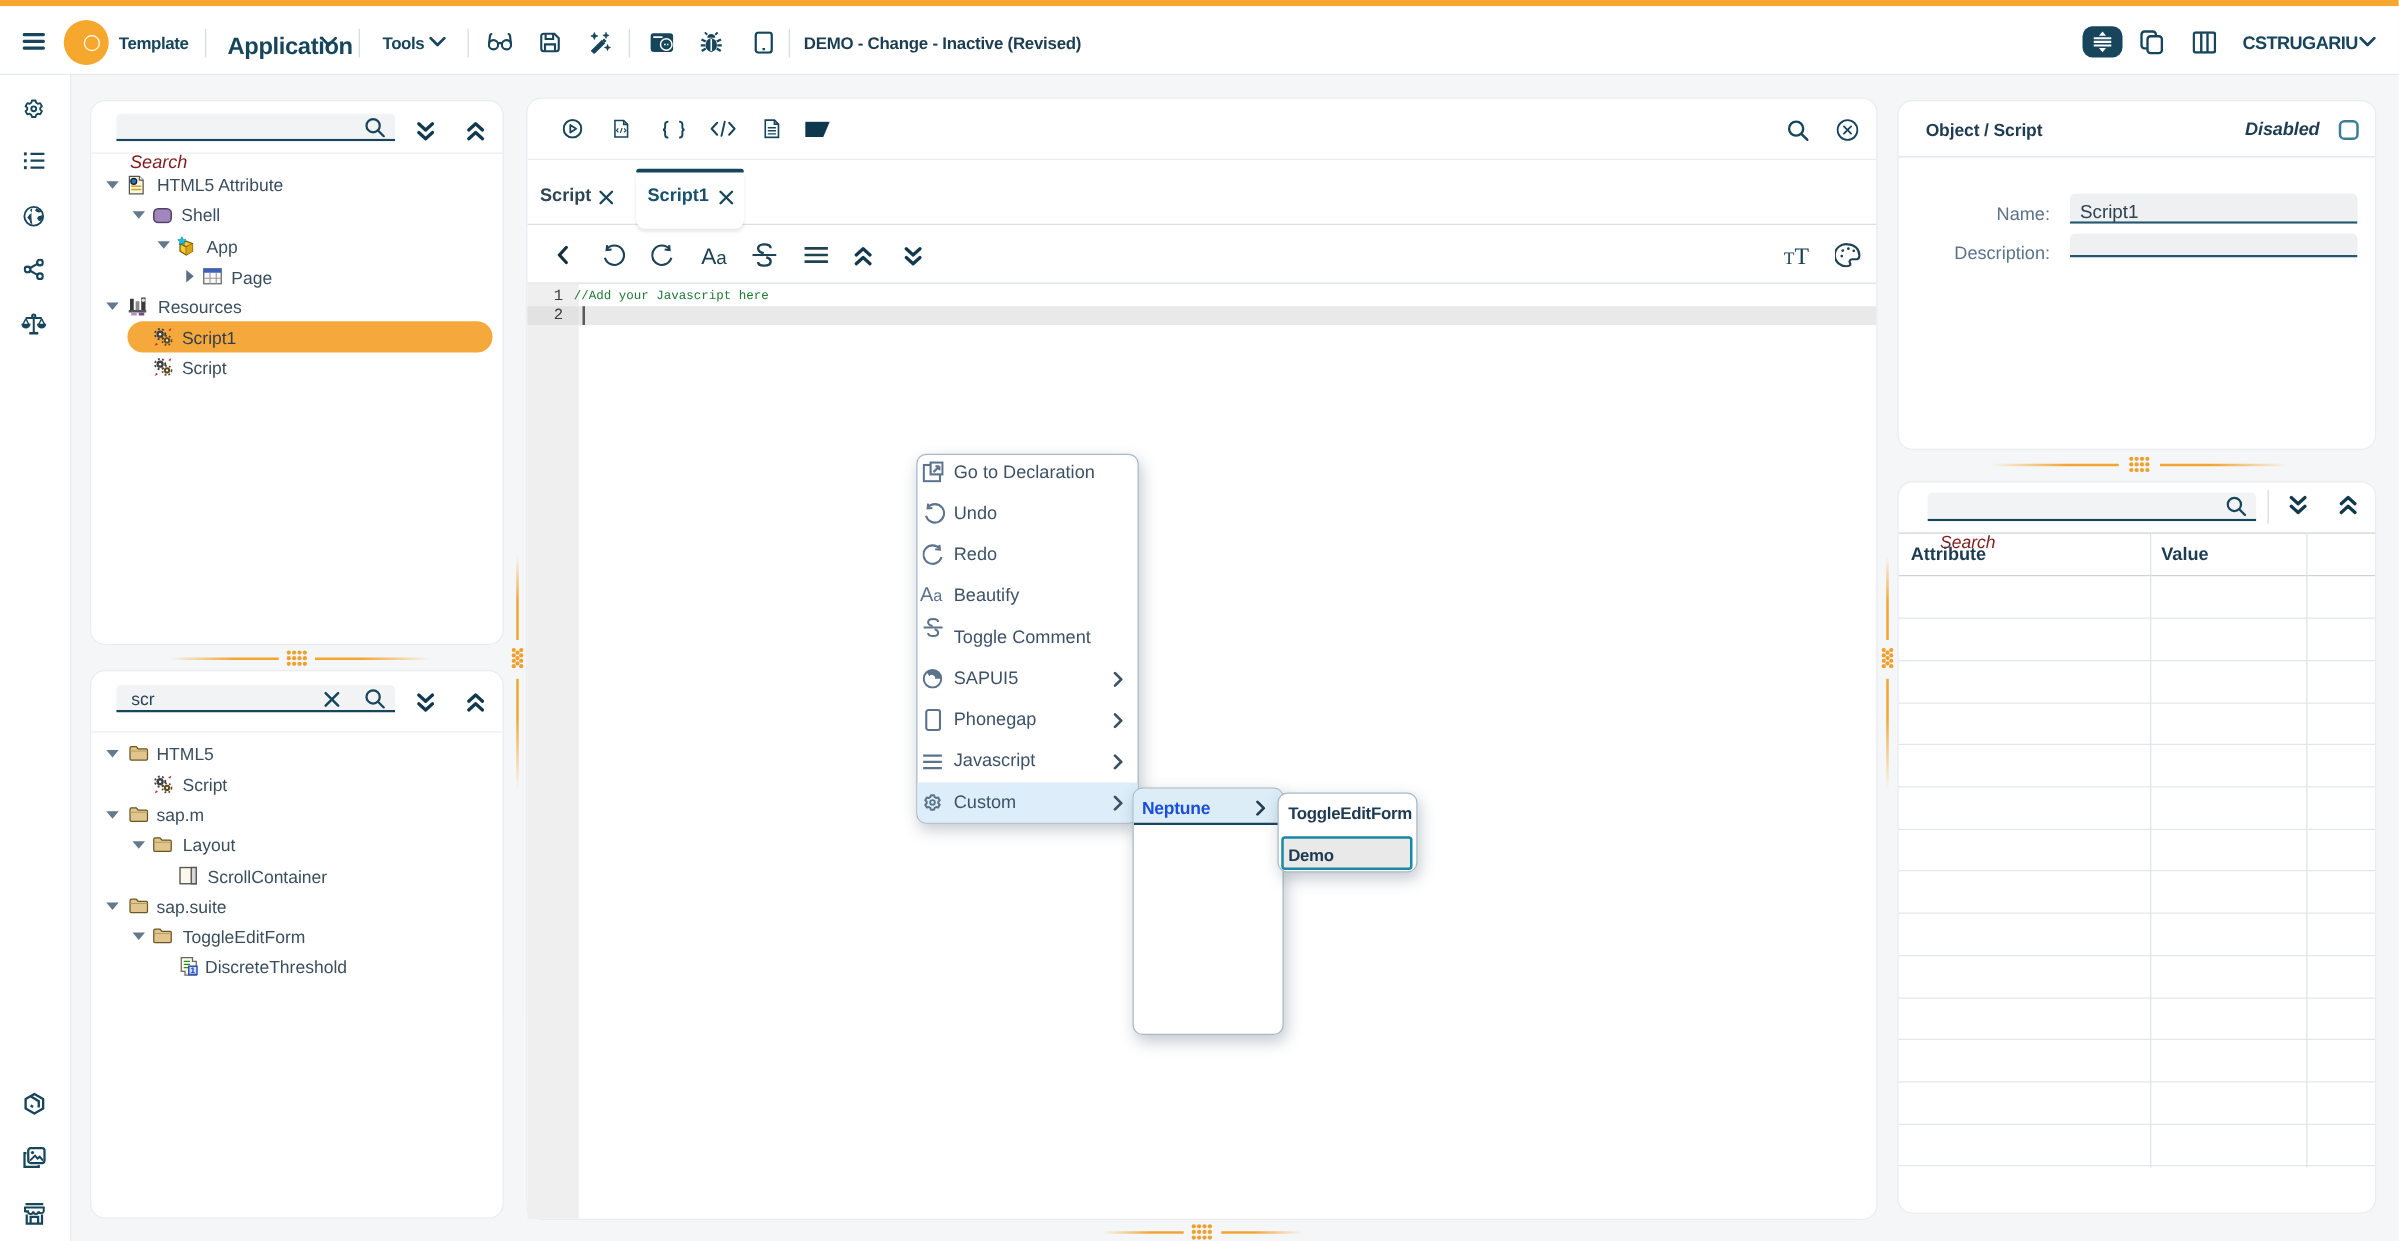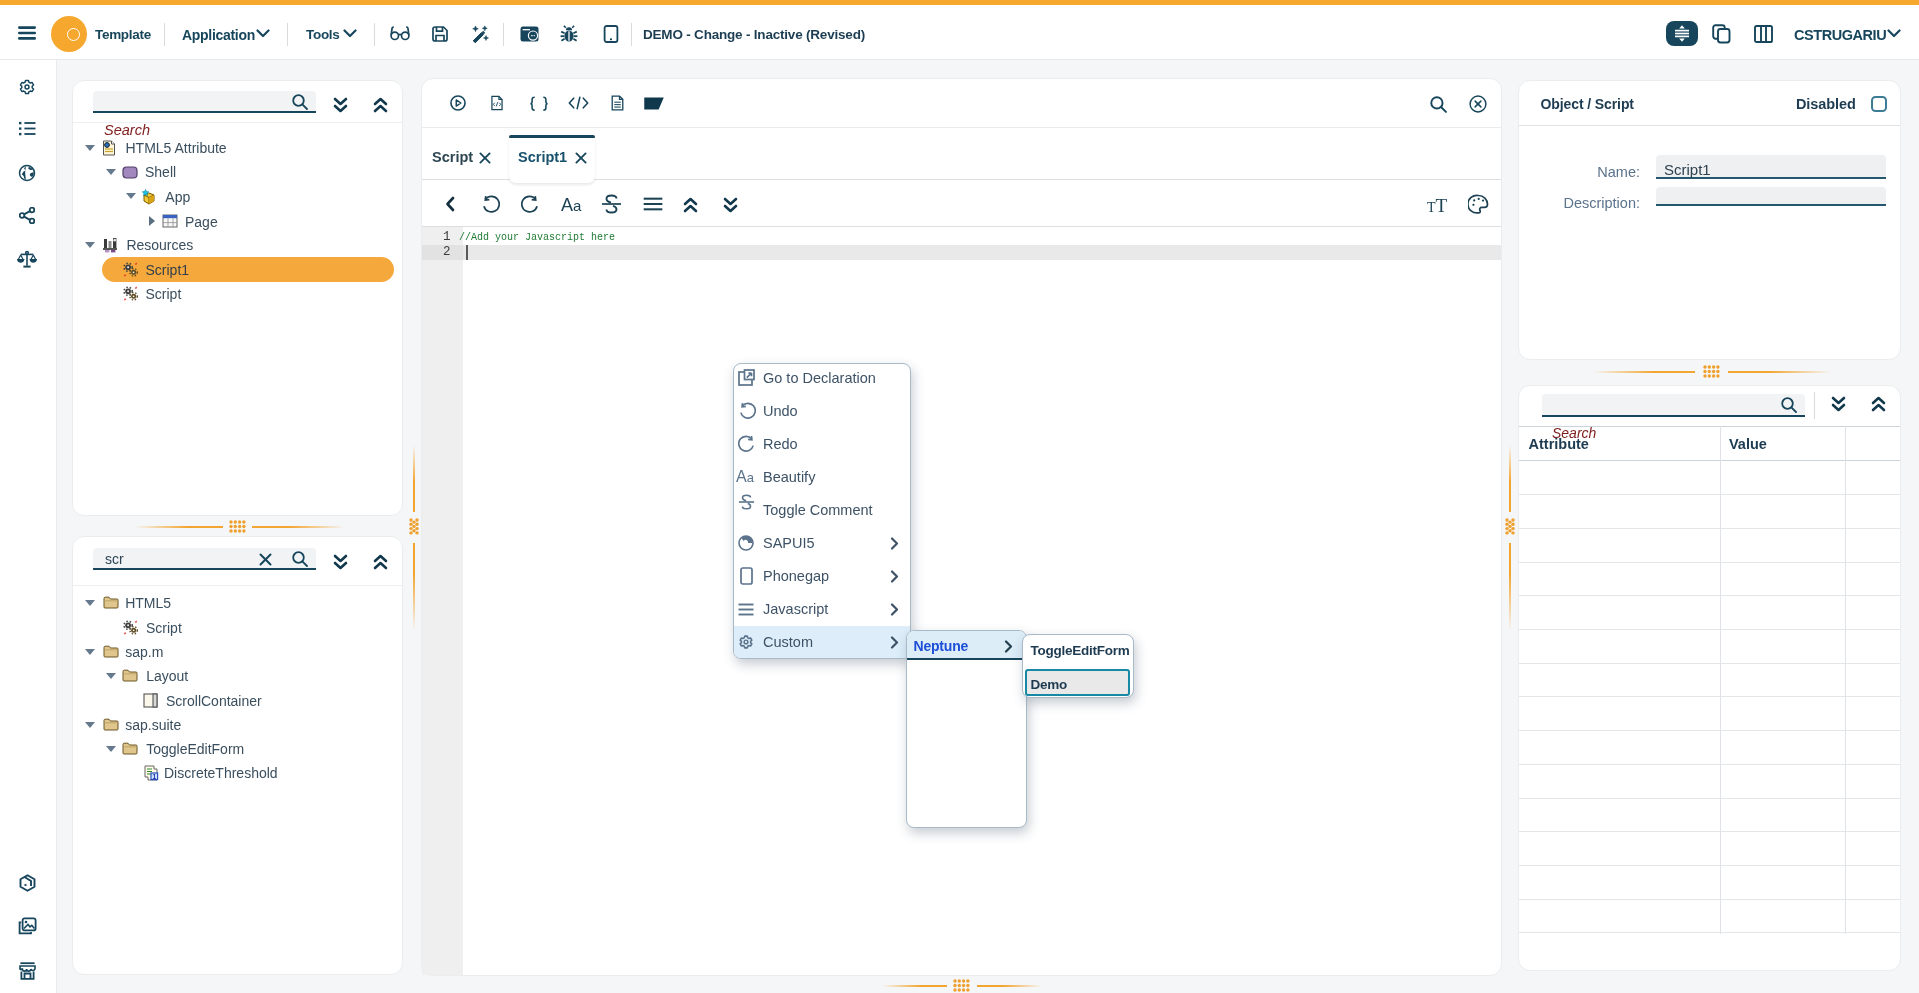--- a/index.html
+++ b/index.html
@@ -25,21 +25,21 @@
       <line x1="1.3" y1="2.6" x2="16.7" y2="2.6"></line>
         <line x1="1.3" y1="8" x2="16.7" y2="8"></line>
         <line x1="1.3" y1="13.4" x2="16.7" y2="13.4"></line>
     </g>
   </svg>
 
   <div class="abs" style="left:50.5px;top:16px;width:36px;height:36px;border-radius:50%;background:#f6a72e;"></div>
   <div class="abs" style="left:67px;top:27.5px;width:13px;height:13px;border-radius:50%;border:1.6px solid #fff;"></div>
   <div class="abs nav" style="left:95px;top:26.5px;font-size:13.5px;font-weight:bold;letter-spacing:-0.3px;">Template</div>
   <div class="sep" style="left:164px;top:23px;height:23px;"></div>
-  <div class="abs nav" style="left:182px;top:26.5px;font-size:14px;font-weight:bold;letter-spacing:-0.3px;">Application</div>
+  <div class="abs nav" style="left:182px;top:26.5px;font-size:19px;font-weight:bold;letter-spacing:-0.3px;">Application</div>
   <svg class="ic" style="left:256px;top:29px;" width="14" height="9" viewBox="0 0 14 9">
       <path d="M1.5 1.5 L7 7 L12.5 1.5" fill="none" stroke="#17465c" stroke-width="2.2" stroke-linecap="round" stroke-linejoin="round"></path>
     </svg>
   <div class="sep" style="left:287px;top:23px;height:23px;"></div>
   <div class="abs nav" style="left:306px;top:26.5px;font-size:13.5px;font-weight:bold;letter-spacing:-0.3px;">Tools</div>
   <svg class="ic" style="left:343px;top:29px;" width="14" height="9" viewBox="0 0 14 9">
       <path d="M1.5 1.5 L7 7 L12.5 1.5" fill="none" stroke="#17465c" stroke-width="2.2" stroke-linecap="round" stroke-linejoin="round"></path>
     </svg>
   <div class="sep" style="left:374px;top:23px;height:23px;"></div>
 
@@ -514,21 +514,21 @@
   <div class="abs" style="left:436.5px;top:229.5px;width:14px;font-family:'Liberation Mono',monospace;font-size:12.5px;color:#3c3c3c;text-align:right;line-height:15.2px;">1<br>2</div>
   <div class="abs" style="left:459px;top:229.5px;font-family:'Liberation Mono',monospace;font-size:10px;color:#1f7a33;line-height:15.2px;">//Add your Javascript here</div>
   <div class="abs" style="left:465.8px;top:245.3px;width:1.8px;height:14.6px;background:#5a5a5a;"></div>
 </div>
 
 <div class="card" style="left:1518px;top:80px;width:383px;height:280px;"></div>
 <div class="card" style="left:1518px;top:385px;width:383px;height:586px;"></div>
 <div id="rightpanels">
 
   <div class="abs" style="left:1540.5px;top:95.5px;font-size:14px;font-weight:bold;color:#1d3b51;letter-spacing:-0.1px;">Object / Script</div>
-  <div class="abs" style="left:1796px;top:95.5px;font-size:14.5px;font-weight:bold;color:#1d3b51;letter-spacing:-0.1px;">Disabled</div>
+  <div class="abs" style="left:1796px;top:95.5px;font-size:14.5px;font-weight:bold;color:#1d3b51;letter-spacing:-0.1px;font-style:italic;">Disabled</div>
   <div class="abs" style="left:1870.5px;top:95.5px;width:16px;height:16px;border:2px solid #3c7d95;border-radius:4.5px;background:#fff;"></div>
   <div class="abs" style="left:1519px;top:125px;width:381px;height:1px;background:#dfe3e6;"></div>
   <div class="abs" style="left:1540px;top:163.5px;width:100px;text-align:right;font-size:14.5px;color:#5b738b;">Name:</div>
   <div class="sbox" style="left:1655.5px;top:155px;width:230px;height:24px;border-bottom-color:#25586e;background:#eef0f2;"></div>
   <div class="abs" style="left:1664px;top:160.5px;font-size:15px;color:#2e4251;">Script1</div>
   <div class="abs" style="left:1540px;top:194.5px;width:100px;text-align:right;font-size:14.5px;color:#5b738b;">Description:</div>
   <div class="sbox" style="left:1655.5px;top:187px;width:230px;height:19px;border-bottom-color:#25586e;background:#eef0f2;"></div>
 
   <div class="sbox" style="left:1542px;top:393.5px;width:263px;height:23px;"></div>
   <div class="abs ph" style="left:1552px;top:397.5px;font-size:14px;">Search</div>

